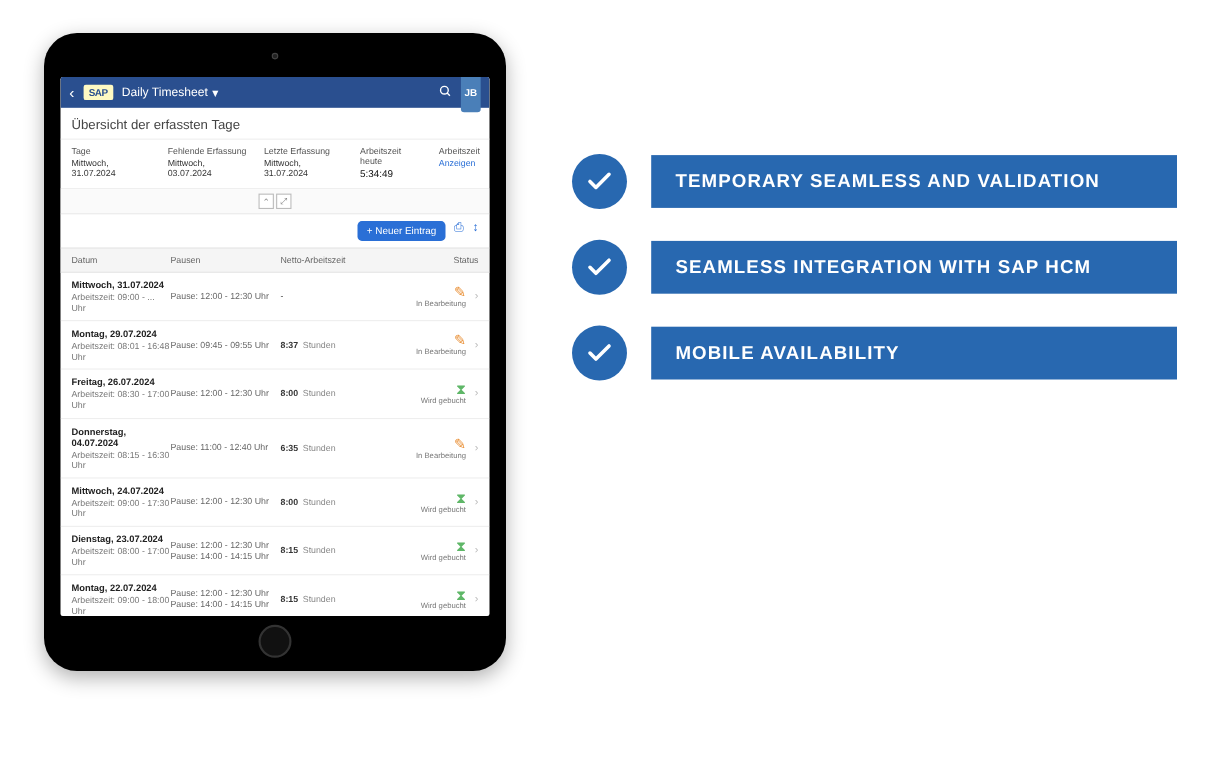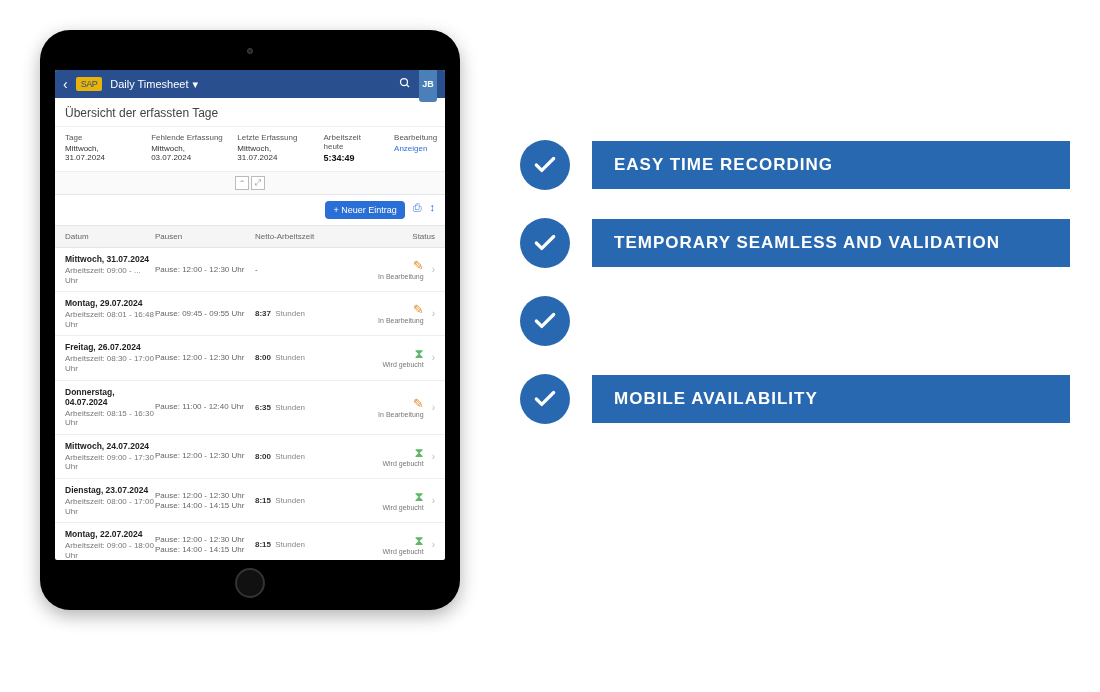--- a/index.html
+++ b/index.html
@@ -63,23 +63,23 @@
     background: #2a4f8f;
     color: #fff;
     height: 28px;
     display: flex;
     align-items: center;
     padding: 0 8px;
     gap: 8px;
   }
   .appbar .back { font-size: 14px; }
   .appbar .logo {
-    background: #eab308;
+    background: #fef9c3;
     color: #2a4f8f;
-    font-weight: normal;
+    font-weight: bold;
     font-size: 9px;
     padding: 2px 5px;
     border-radius: 2px;
     letter-spacing: -0.5px;
   }
   .appbar .title { font-size: 11px; display: flex; align-items: center; gap: 4px; }
   .appbar .spacer { flex: 1; }
   .appbar .search { font-size: 12px; }
   .appbar .avatar {
     width: 18px; height: 36px;
@@ -99,21 +99,21 @@
     gap: 14px;
     padding: 6px 10px 8px;
     font-size: 8px;
     color: #666;
     border-bottom: 1px solid #eee;
     flex-wrap: nowrap;
   }
   .info-block { display: flex; flex-direction: column; gap: 2px; min-width: 0; }
   .info-block .k { color: #555; }
   .info-block .v { color: #333; }
-  .info-block .v.bold { font-weight: bold; color: #111; font-size: 9px; }
+  .info-block .v.bold { font-weight: normal; color: #111; font-size: 9px; }
   .info-block .link { color: #2a6fd6; }
   .chips-row {
     display: flex;
     justify-content: center;
     align-items: center;
     padding: 4px 0;
     gap: 2px;
     border-bottom: 1px solid #e5e5e5;
     background: #fafafa;
   }
@@ -250,21 +250,21 @@
         </div>
         <div class="info-block">
           <span class="k">Letzte Erfassung</span>
           <span class="v">Mittwoch, 31.07.2024</span>
         </div>
         <div class="info-block">
           <span class="k">Arbeitszeit heute</span>
           <span class="v bold">5:34:49</span>
         </div>
         <div class="info-block">
-          <span class="k">Bearbeitung</span>
+          <span class="k">Arbeitszeit</span>
           <span class="v link">Anzeigen</span>
         </div>
       </div>
 
       <div class="chips-row">
         <div class="sq">⌃</div>
         <div class="sq">⤢</div>
       </div>
 
       <div class="toolbar">
@@ -397,40 +397,33 @@
     <div class="home"></div>
   </div>
 
   <div class="features" id="features">
       <div class="feat">
         <div class="check">
           <svg viewBox="0 0 24 24" fill="none" stroke="#fff" stroke-width="3" stroke-linecap="round" stroke-linejoin="round">
             <polyline points="4 12 9 17 20 6"></polyline>
           </svg>
         </div>
-        <div class="bar">EASY TIME RECORDING</div>
+        <div class="bar">TEMPORARY SEAMLESS AND VALIDATION</div>
       </div>
       <div class="feat">
         <div class="check">
           <svg viewBox="0 0 24 24" fill="none" stroke="#fff" stroke-width="3" stroke-linecap="round" stroke-linejoin="round">
             <polyline points="4 12 9 17 20 6"></polyline>
           </svg>
         </div>
-        <div class="bar">TEMPORARY SEAMLESS AND VALIDATION</div>
+        <div class="bar">SEAMLESS INTEGRATION WITH SAP HCM</div>
       </div>
       <div class="feat">
         <div class="check">
           <svg viewBox="0 0 24 24" fill="none" stroke="#fff" stroke-width="3" stroke-linecap="round" stroke-linejoin="round">
             <polyline points="4 12 9 17 20 6"></polyline>
           </svg>
         </div>
-      </div>
-      <div class="feat">
-        <div class="check">
-          <svg viewBox="0 0 24 24" fill="none" stroke="#fff" stroke-width="3" stroke-linecap="round" stroke-linejoin="round">
-            <polyline points="4 12 9 17 20 6"></polyline>
-          </svg>
-        </div>
         <div class="bar">MOBILE AVAILABILITY</div>
       </div>
     </div>
 
 </div>
 
 </body></html>

